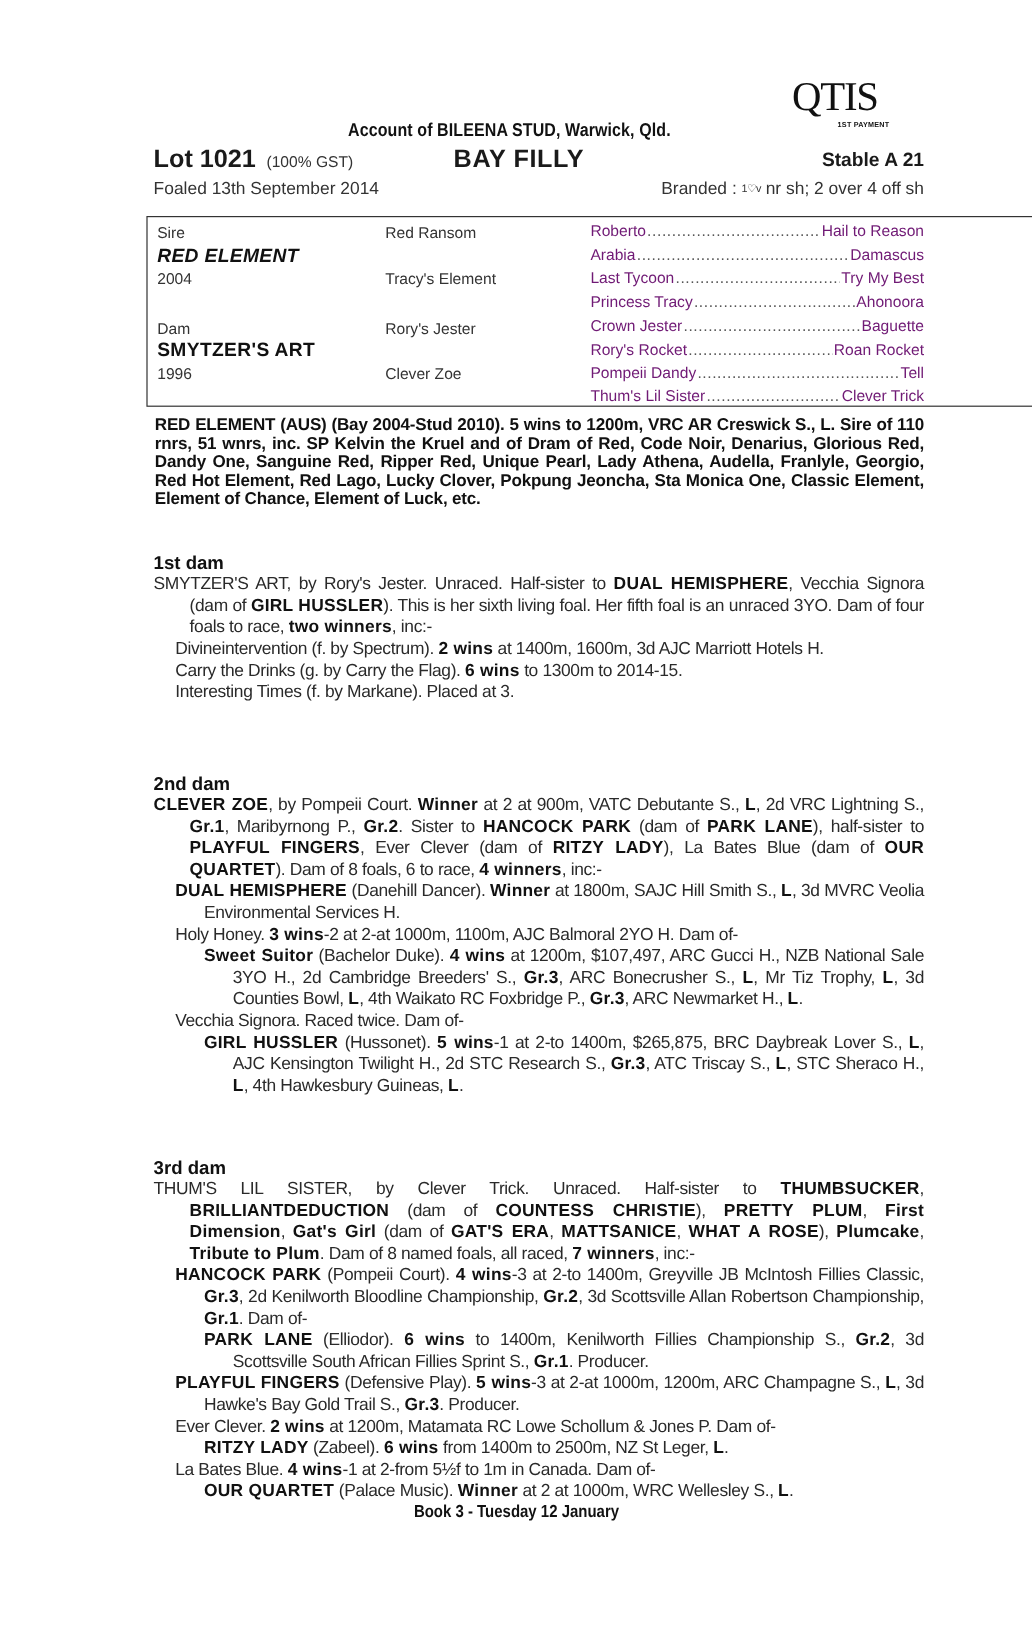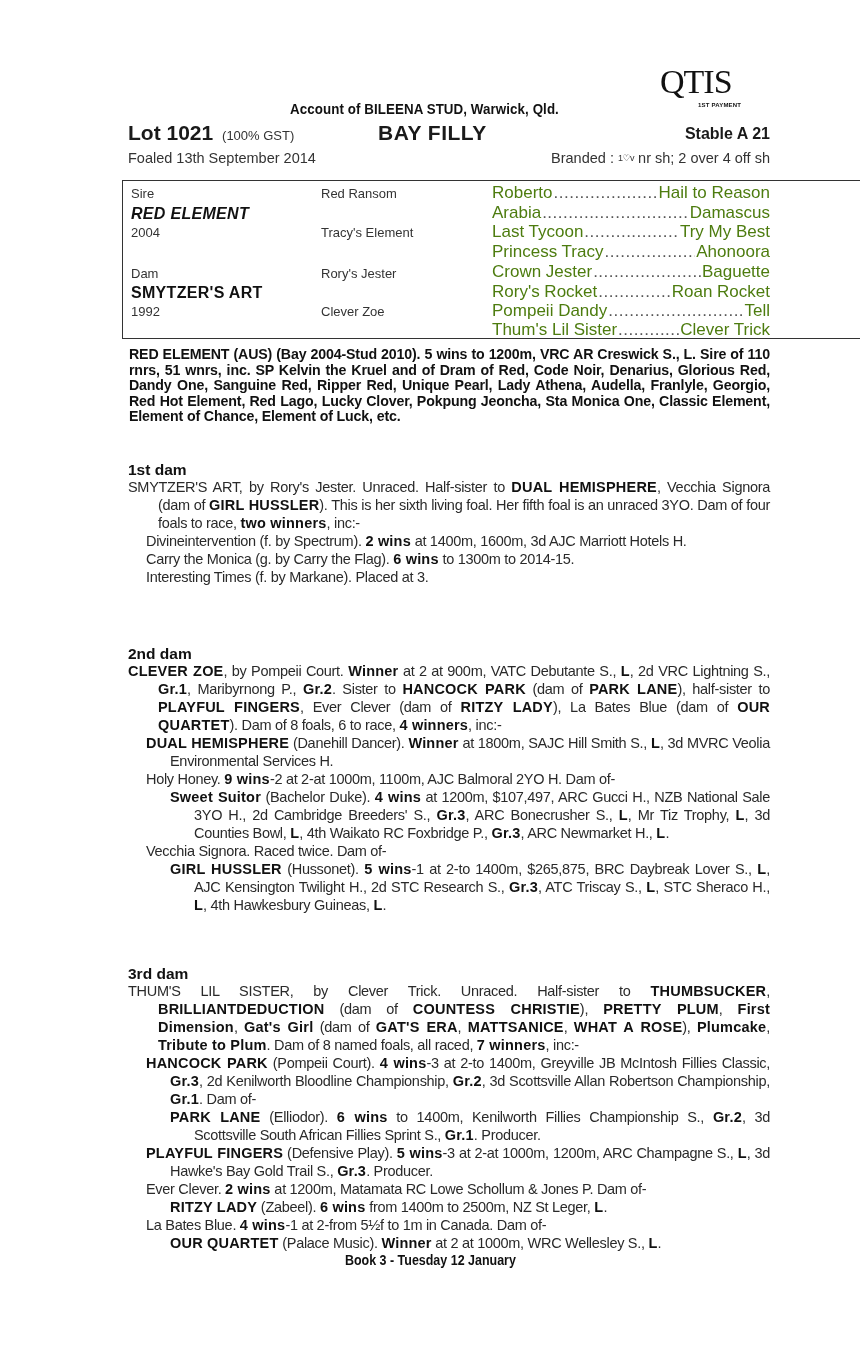--- a/index.html
+++ b/index.html
@@ -26,21 +26,21 @@
   .foaledline { position: absolute; left: 128px; top: 150px; width: 642px; height: 20px; font-size: 14.5px; color: #333; }
   .foaled { position: absolute; left: 0; top: 0; white-space: nowrap; }
   .branded { position: absolute; right: 0; top: 0; white-space: nowrap; }
   .brand-glyph { font-size: 9px; letter-spacing: -0.5px; position: relative; top: -2px; }
 
   .pedigree { position: absolute; left: 122px; top: 180px; width: 740px; height: 159px;
               border: 1px solid #333; box-sizing: border-box; }
   .ped-cell { position: absolute; font-size: 13px; color: #333; white-space: nowrap; line-height: 16px; }
   .ped-name { position: absolute; font-size: 16px; font-weight: 900; color: #111; white-space: nowrap;
               letter-spacing: 0.3px; line-height: 18px; }
-  .gp-row { position: absolute; left: 369px; width: 278px; font-size: 17px; color: #4d7c0f; line-height: 16px;
+  .gp-row { position: absolute; left: 369px; width: 278px; font-size: 13px; color: #701a75; line-height: 16px;
             display: flex; align-items: flex-end; white-space: nowrap; }
   .gp-row .dots { flex: 1; overflow: hidden; margin: 0 1px; color: #555; letter-spacing: 0.5px; }
   .gp-row .dots::before { content: "...................................................................................................................."; }
 
   .sire-summary { position: absolute; left: 129px; top: 347px; width: 641px; font-size: 14.2px; font-weight: 900;
                   line-height: 15.5px; text-align: justify; color: #111; letter-spacing: -0.15px; }
 
   .section { position: absolute; left: 128px; width: 642px; }
   .sec-head { font-size: 15.5px; font-weight: 900; color: #111; line-height: 16px; }
   .para { font-size: 14.5px; line-height: 18px; color: #2a2a2a; text-align: justify;
@@ -84,21 +84,21 @@
     </div>
   </div>
 
   <div class="pedigree">
     <span class="ped-cell" style="left:8px; top:5px;">Sire</span>
     <span class="ped-name" style="left:8px; top:24px;font-style:italic;">RED ELEMENT</span>
     <span class="ped-cell" style="left:8px; top:44px;">2004</span>
 
     <span class="ped-cell" style="left:8px; top:85px;">Dam</span>
     <span class="ped-name" style="left:8px; top:103px;">SMYTZER'S ART</span>
-    <span class="ped-cell" style="left:8px; top:123px;">1992</span>
+    <span class="ped-cell" style="left:8px; top:123px;">1996</span>
 
     <span class="ped-cell" style="left:198px; top:5px;">Red Ransom</span>
     <span class="ped-cell" style="left:198px; top:44px;">Tracy's Element</span>
     <span class="ped-cell" style="left:198px; top:85px;">Rory's Jester</span>
     <span class="ped-cell" style="left:198px; top:123px;">Clever Zoe</span>
 
     <div class="gp-row" style="top:4px;">
         <span>Roberto</span>
         <span class="dots"></span>
         <span>Hail to Reason</span>
@@ -140,31 +140,31 @@
       </div>
   </div>
 
   <div class="sire-summary">RED ELEMENT (AUS) (Bay 2004-Stud 2010). 5 wins to 1200m, VRC AR Creswick S., L. Sire of 110 rnrs, 51 wnrs, inc. SP Kelvin the Kruel and of Dram of Red, Code Noir, Denarius, Glorious Red, Dandy One, Sanguine Red, Ripper Red, Unique Pearl, Lady Athena, Audella, Franlyle, Georgio, Red Hot Element, Red Lago, Lucky Clover, Pokpung Jeoncha, Sta Monica One, Classic Element, Element of Chance, Element of Luck, etc.</div>
 
   <div class="section" style="top:462px;">
     <div class="sec-head">1st dam</div>
     <div>
         <div class="para lvl0"><span>SMYTZER'S ART, by Rory's Jester. Unraced. Half-sister to </span><b>DUAL HEMISPHERE</b><span>, Vecchia Signora (dam of </span><b>GIRL HUSSLER</b><span>). This is her sixth living foal. Her fifth foal is an unraced 3YO. Dam of four foals to race, </span><b>two winners</b><span>, inc:-</span></div>
         <div class="para lvl1"><span>Divineintervention (f. by Spectrum). </span><b>2 wins</b><span> at 1400m, 1600m, 3d AJC Marriott Hotels H.</span></div>
-        <div class="para lvl1"><span>Carry the Monica (g. by Carry the Flag). </span><b>6 wins</b><span> to 1300m to 2014-15.</span></div>
+        <div class="para lvl1"><span>Carry the Drinks (g. by Carry the Flag). </span><b>6 wins</b><span> to 1300m to 2014-15.</span></div>
         <div class="para lvl1"><span>Interesting Times (f. by Markane). Placed at 3.</span></div>
       </div>
   </div>
 
   <div class="section" style="top:646px;">
     <div class="sec-head">2nd dam</div>
     <div>
         <div class="para lvl0"><b>CLEVER ZOE</b><span>, by Pompeii Court. </span><b>Winner</b><span> at 2 at 900m, VATC Debutante S., </span><b>L</b><span>, 2d VRC Lightning S., </span><b>Gr.1</b><span>, Maribyrnong P., </span><b>Gr.2</b><span>. Sister to </span><b>HANCOCK PARK</b><span> (dam of </span><b>PARK LANE</b><span>), half-sister to </span><b>PLAYFUL FINGERS</b><span>, Ever Clever (dam of </span><b>RITZY LADY</b><span>), La Bates Blue (dam of </span><b>OUR QUARTET</b><span>). Dam of 8 foals, 6 to race, </span><b>4 winners</b><span>, inc:-</span></div>
         <div class="para lvl1"><b>DUAL HEMISPHERE</b><span> (Danehill Dancer). </span><b>Winner</b><span> at 1800m, SAJC Hill Smith S., </span><b>L</b><span>, 3d MVRC Veolia Environmental Services H.</span></div>
-        <div class="para lvl1"><span>Holy Honey. </span><b>9 wins</b><span>-2 at 2-at 1000m, 1100m, AJC Balmoral 2YO H. Dam of-</span></div>
+        <div class="para lvl1"><span>Holy Honey. </span><b>3 wins</b><span>-2 at 2-at 1000m, 1100m, AJC Balmoral 2YO H. Dam of-</span></div>
         <div class="para lvl2"><b>Sweet Suitor</b><span> (Bachelor Duke). </span><b>4 wins</b><span> at 1200m, $107,497, ARC Gucci H., NZB National Sale 3YO H., 2d Cambridge Breeders' S., </span><b>Gr.3</b><span>, ARC Bonecrusher S., </span><b>L</b><span>, Mr Tiz Trophy, </span><b>L</b><span>, 3d Counties Bowl, </span><b>L</b><span>, 4th Waikato RC Foxbridge P., </span><b>Gr.3</b><span>, ARC Newmarket H., </span><b>L</b><span>.</span></div>
         <div class="para lvl1"><span>Vecchia Signora. Raced twice. Dam of-</span></div>
         <div class="para lvl2"><b>GIRL HUSSLER</b><span> (Hussonet). </span><b>5 wins</b><span>-1 at 2-to 1400m, $265,875, BRC Daybreak Lover S., </span><b>L</b><span>, AJC Kensington Twilight H., 2d STC Research S., </span><b>Gr.3</b><span>, ATC Triscay S., </span><b>L</b><span>, STC Sheraco H., </span><b>L</b><span>, 4th Hawkesbury Guineas, </span><b>L</b><span>.</span></div>
       </div>
   </div>
 
   <div class="section" style="top:966px;">
     <div class="sec-head">3rd dam</div>
     <div>
         <div class="para lvl0"><span>THUM'S LIL SISTER, by Clever Trick. Unraced. Half-sister to </span><b>THUMBSUCKER</b><span>, </span><b>BRILLIANTDEDUCTION</b><span> (dam of </span><b>COUNTESS CHRISTIE</b><span>), </span><b>PRETTY PLUM</b><span>, </span><b>First Dimension</b><span>, </span><b>Gat's Girl</b><span> (dam of </span><b>GAT'S ERA</b><span>, </span><b>MATTSANICE</b><span>, </span><b>WHAT A ROSE</b><span>), </span><b>Plumcake</b><span>, </span><b>Tribute to Plum</b><span>. Dam of 8 named foals, all raced, </span><b>7 winners</b><span>, inc:-</span></div>

